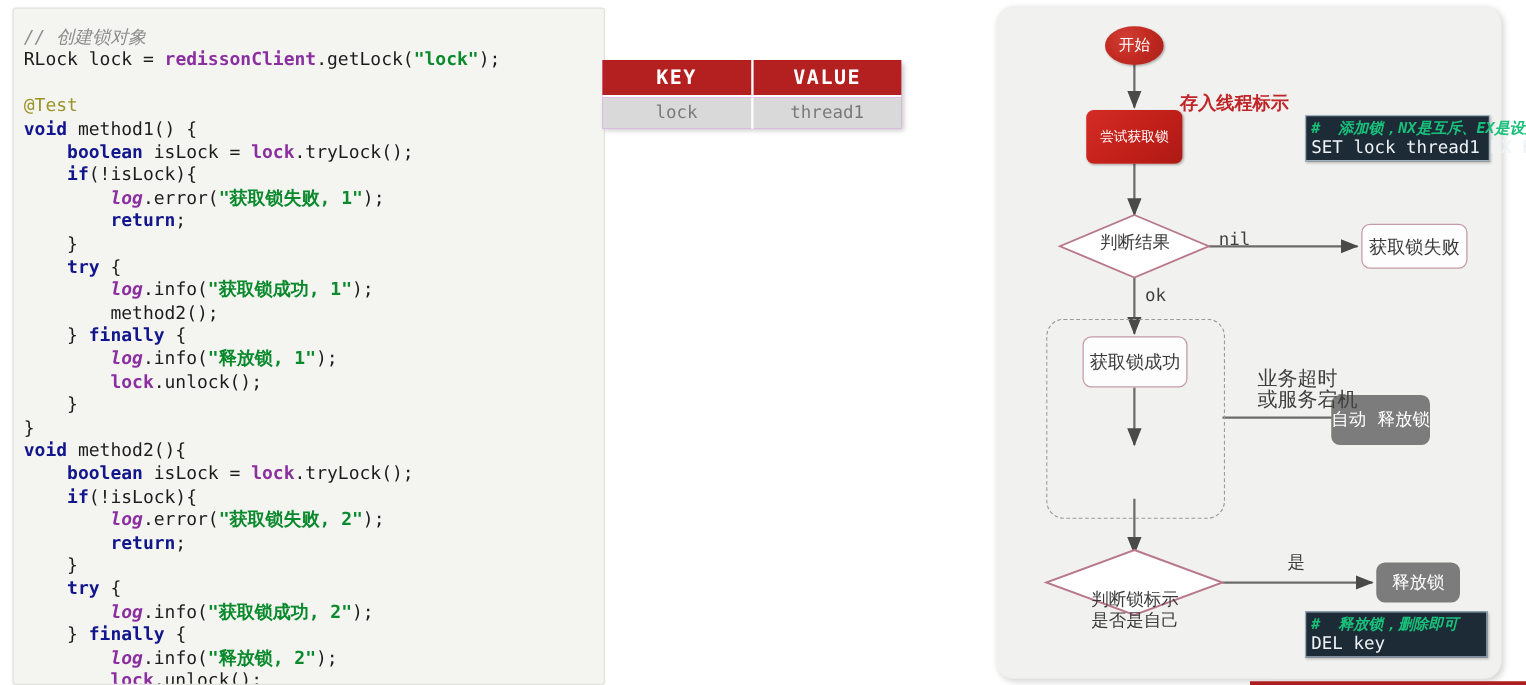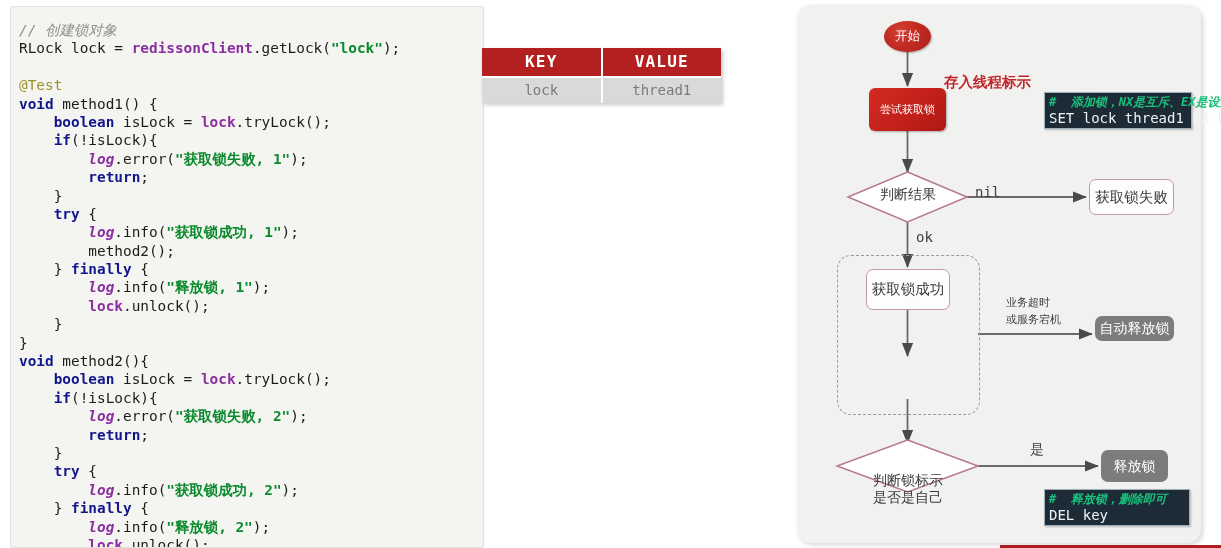--- a/index.html
+++ b/index.html
@@ -118,40 +118,40 @@
     color:#3a3a3a;font-size:14.5px;
   }
   .n-fail{left:1089px;top:179px;width:85px;height:36px;}
   .n-ok{left:866px;top:269px;width:84px;height:41px;}
   .n-biz{left:866px;top:358px;width:84px;height:41px;}
   
   .n-gray{
     background:#7c7c7c;color:#ffffff;border-radius:7px;
     font-size:14px;line-height:17px;
   }
-  .n-auto{left:1095px;top:316px;width:79px;height:25px;}
+  .n-auto{left:1065px;top:316px;width:79px;height:40px;justify-content:space-between;}
   .n-rel{left:1101px;top:450px;width:67px;height:32px;}
 
   
   .dashed-box{
     position:absolute;left:837px;top:255px;width:141px;height:158px;
     border:1.5px dashed #9a9a9a;border-radius:14px;
   }
 
   
   .lbl{
     position:absolute;
     font-family:"DejaVu Sans","Liberation Sans",sans-serif;
     color:#3f3f3f;
     white-space:pre;
   }
   .lbl-nil{left:975px;top:172px;font-size:14px;font-family:"DejaVu Sans Mono","Liberation Mono",monospace;margin-top:12px;}
   .lbl-ok{left:916px;top:229px;font-size:14px;font-family:"DejaVu Sans Mono","Liberation Mono",monospace;}
   .lbl-yes{left:1030px;top:441px;font-size:14px;}
-  .lbl-biz{left:1006px;top:294px;font-size:11px;line-height:17px;text-align:left;}
+  .lbl-biz{left:1006px;top:294px;font-size:16px;line-height:17px;text-align:left;}
   .lbl-store{
     left:944px;top:73px;font-size:14.5px;color:#c0252a;font-weight:bold;
   }
   .dia-text{
     position:absolute;font-size:14px;color:#3a3a3a;text-align:center;
     font-family:"DejaVu Sans","Liberation Sans",sans-serif;line-height:17px;
   }
   .dia-1{left:863px;top:186px;width:90px;}
   .dia-2{left:855px;top:472px;width:106px;}
 

